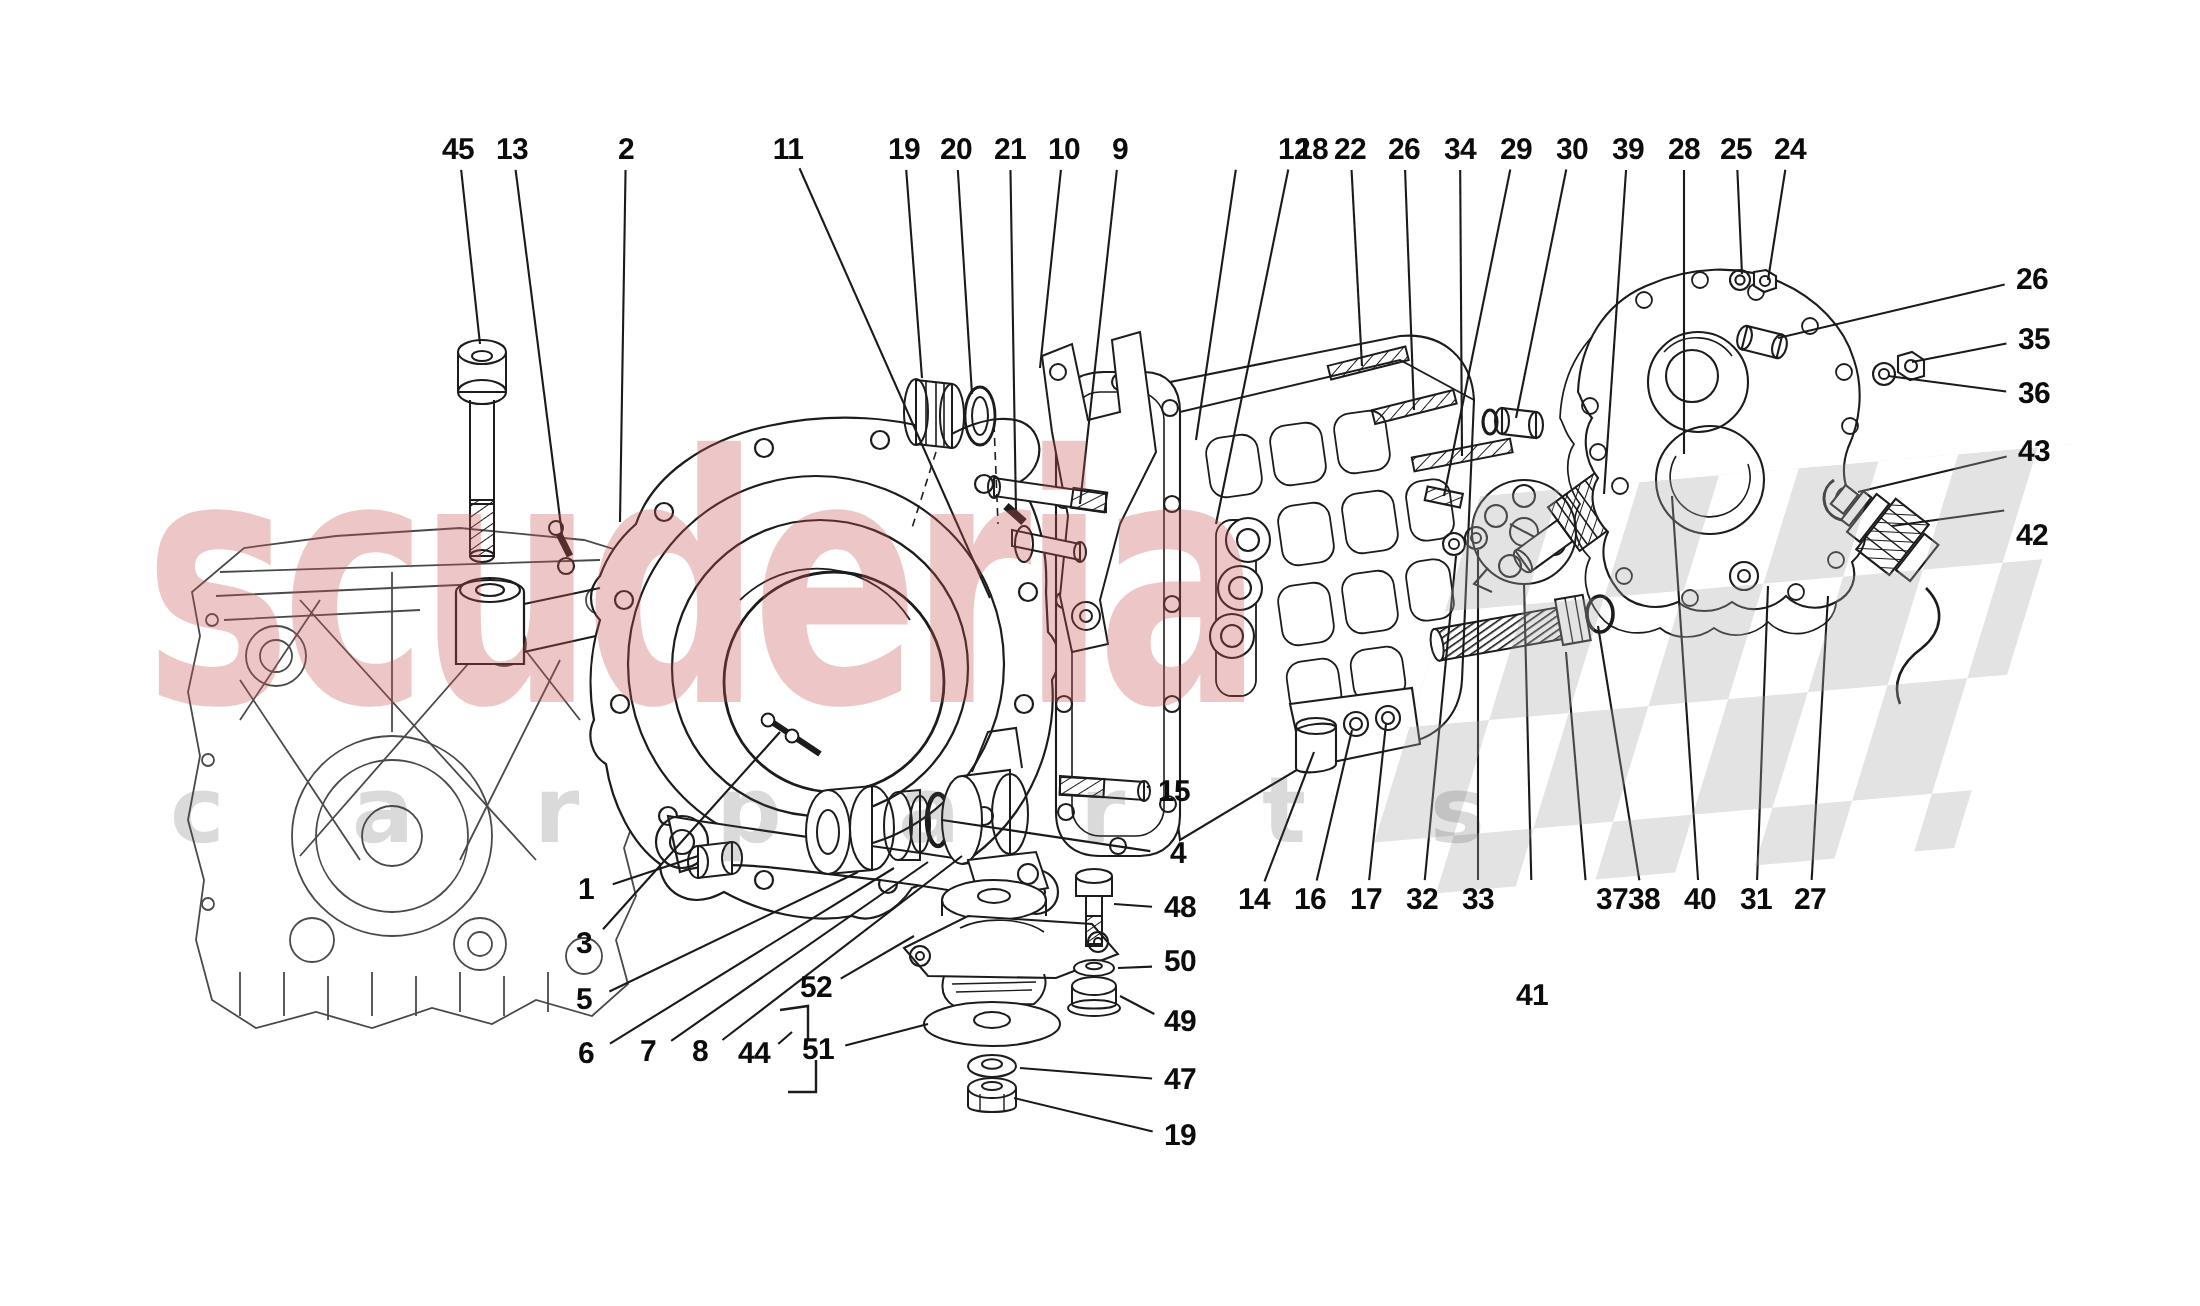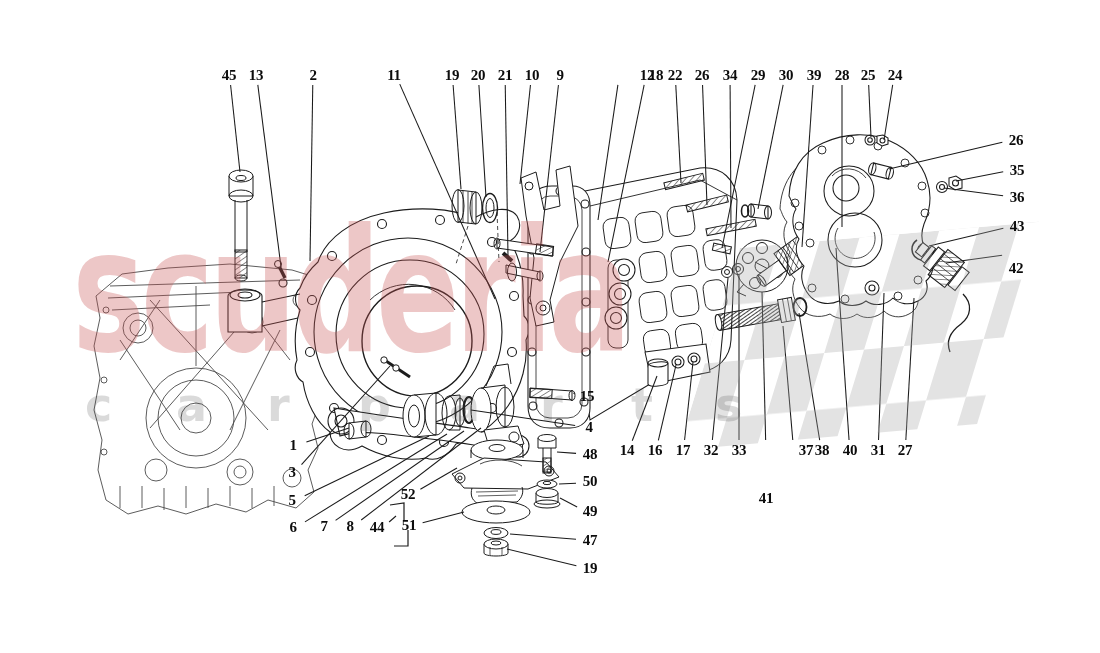--- a/index.html
+++ b/index.html
@@ -8,21 +8,21 @@
   .stage svg{position:absolute;left:0;top:0;}
   
   .wm-brand{position:absolute;left:72px;top:206px;font-family:"DejaVu Sans",sans-serif;
             font-weight:bold;font-size:172px;line-height:1;letter-spacing:-7px;
             transform:scaleX(0.72);transform-origin:0 0;color:rgba(199,84,84,0.33);
             pointer-events:none;white-space:nowrap;}
   .wm-sub{position:absolute;left:0;top:0;width:1100px;height:653px;pointer-events:none;}
   .wm-sub span{position:absolute;font-family:"DejaVu Sans",sans-serif;font-weight:bold;
                font-size:46px;color:rgba(70,70,70,0.20);}
   
-  #callouts{position:absolute;left:0;top:0;width:1087px;height:653px;font-family:Liberation Serif, serif;}
+  #callouts{position:absolute;left:0;top:0;width:1087px;height:653px;}
   .callout{position:absolute;transform:translate(-50%,-50%);font-weight:bold;font-size:15px;
            letter-spacing:-0.3px;color:#0c0c0c;cursor:default;}
 </style>
 </head>
 <body>
 
 <div class="stage">
 
   <svg width="1100" height="653" viewBox="0 0 1100 653">
     <defs>

